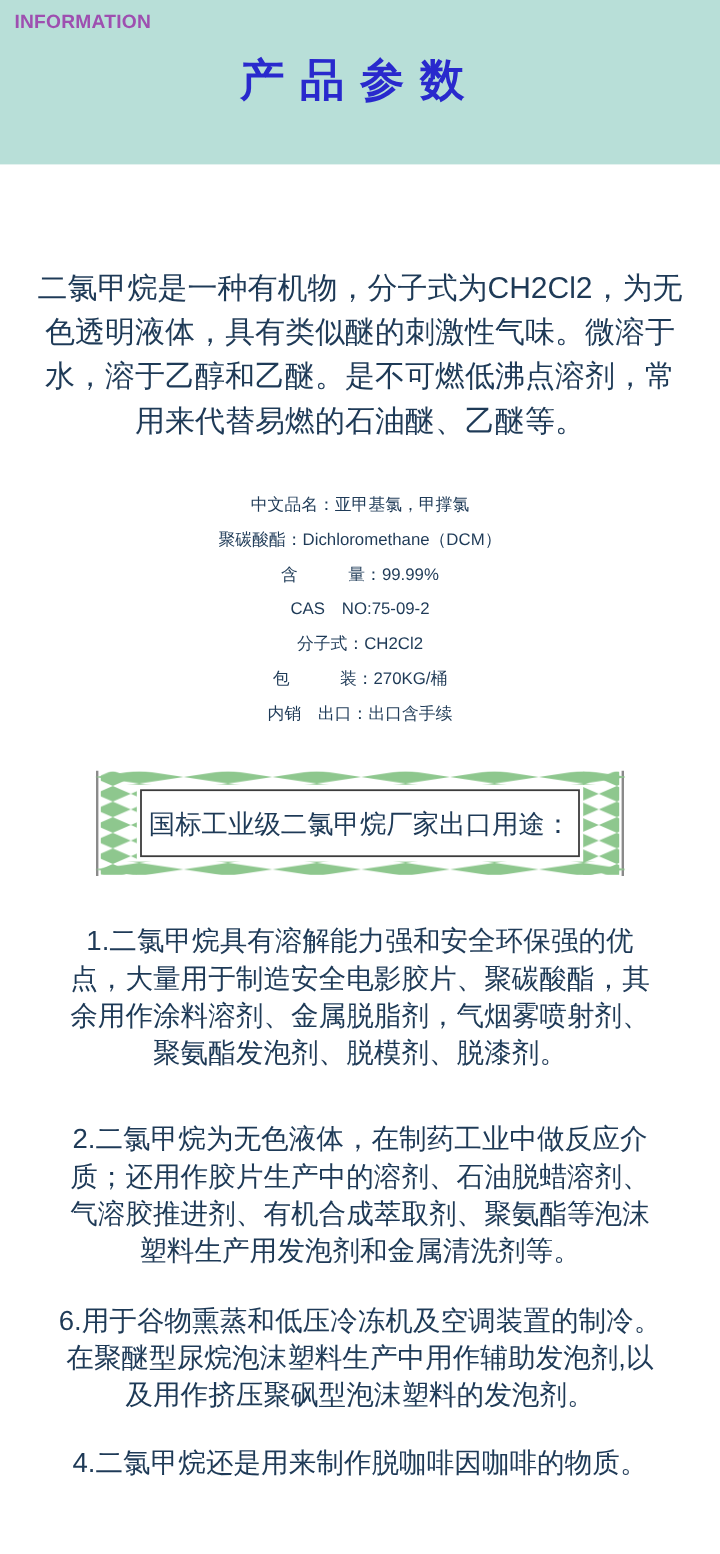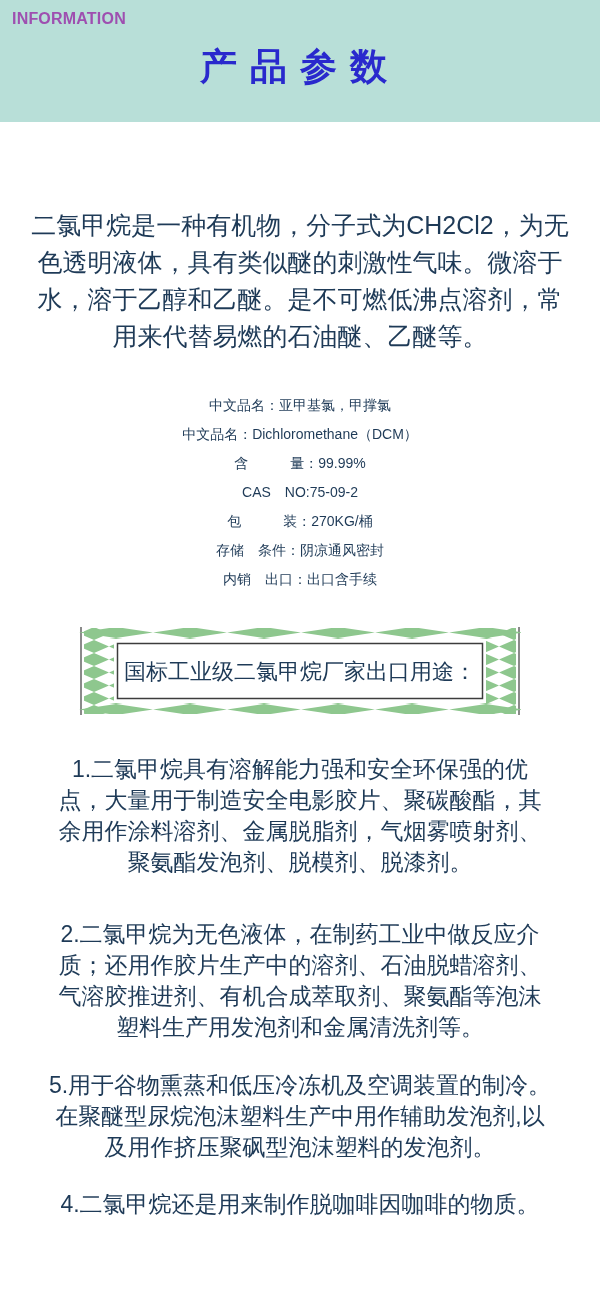--- a/index.html
+++ b/index.html
@@ -7,21 +7,21 @@
     width: 600px;
     height: 1295px;
     background: #ffffff;
     overflow: hidden;
     font-family: "Liberation Sans", "DejaVu Sans", sans-serif;
     color: #1e3a57;
   }
   .hero {
     position: relative;
     width: 600px;
-    height: 122px;
+    height: 137px;
     background: #b8dfd8;
   }
   .eyebrow {
     position: absolute;
     top: 10px;
     left: 12px;
     font-size: 16px;
     font-weight: bold;
     letter-spacing: 0.2px;
     color: #9e4fb0;
@@ -94,25 +94,25 @@
   <div class="page-title">产品参数</div>
 </header>
 
 <p class="intro">二氯甲烷是一种有机物，分子式为CH2Cl2，为无
 色透明液体，具有类似醚的刺激性气味。微溶于
 水，溶于乙醇和乙醚。是不可燃低沸点溶剂，常
 用来代替易燃的石油醚、乙醚等。</p>
 
 <div class="specs">
   <div>中文品名：亚甲基氯，甲撑氯</div>
-  <div>中文品名：Dichloromethane（DCM）</div>
+  <div>聚碳酸酯：Dichloromethane（DCM）</div>
   <div>含　　　量：99.99%</div>
   <div>CAS　NO:75-09-2</div>
+  <div>分子式：CH2Cl2</div>
   <div>包　　　装：270KG/桶</div>
-  <div>存储　条件：阴凉通风密封</div>
   <div>内销　出口：出口含手续</div>
 </div>
 
 <div class="usage-box">
   <svg width="442" height="88" viewBox="0 0 442 88" aria-hidden="true">
     <defs>
       <pattern id="hd" patternUnits="userSpaceOnUse" width="74" height="11">
         <polygon points="37,0 74,5.5 37,11 0,5.5" fill="#8ec78e"></polygon>
       </pattern>
       <pattern id="vd" patternUnits="userSpaceOnUse" width="30" height="13">
@@ -131,16 +131,16 @@
 </div>
 
 <p class="para para-1">1.二氯甲烷具有溶解能力强和安全环保强的优
 点，大量用于制造安全电影胶片、聚碳酸酯，其
 余用作涂料溶剂、金属脱脂剂，气烟雾喷射剂、
 聚氨酯发泡剂、脱模剂、脱漆剂。</p>
 <p class="para para-2">2.二氯甲烷为无色液体，在制药工业中做反应介
 质；还用作胶片生产中的溶剂、石油脱蜡溶剂、
 气溶胶推进剂、有机合成萃取剂、聚氨酯等泡沫
 塑料生产用发泡剂和金属清洗剂等。</p>
-<p class="para para-3">5.用于谷物熏蒸和低压冷冻机及空调装置的制冷。
+<p class="para para-3">6.用于谷物熏蒸和低压冷冻机及空调装置的制冷。
 在聚醚型尿烷泡沫塑料生产中用作辅助发泡剂,以
 及用作挤压聚砜型泡沫塑料的发泡剂。</p>
 <p class="para para-4">4.二氯甲烷还是用来制作脱咖啡因咖啡的物质。</p>
 
 </body></html>

